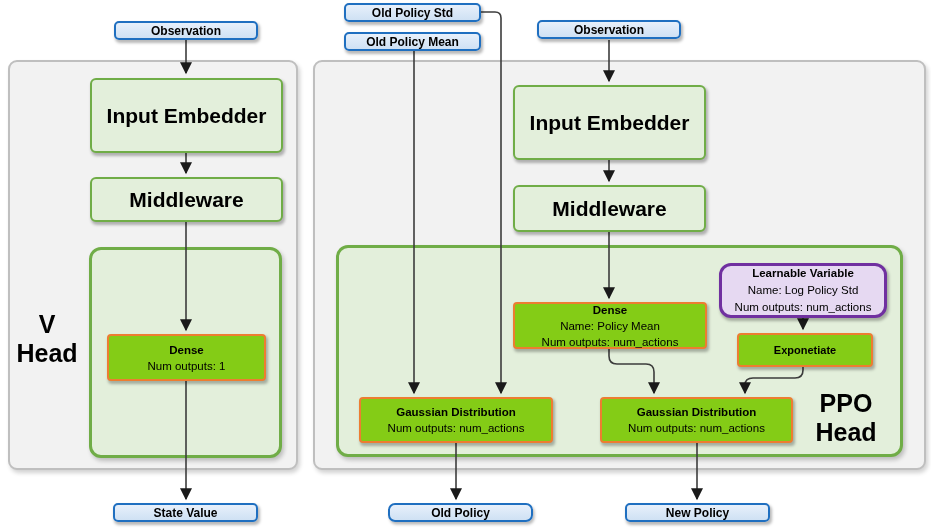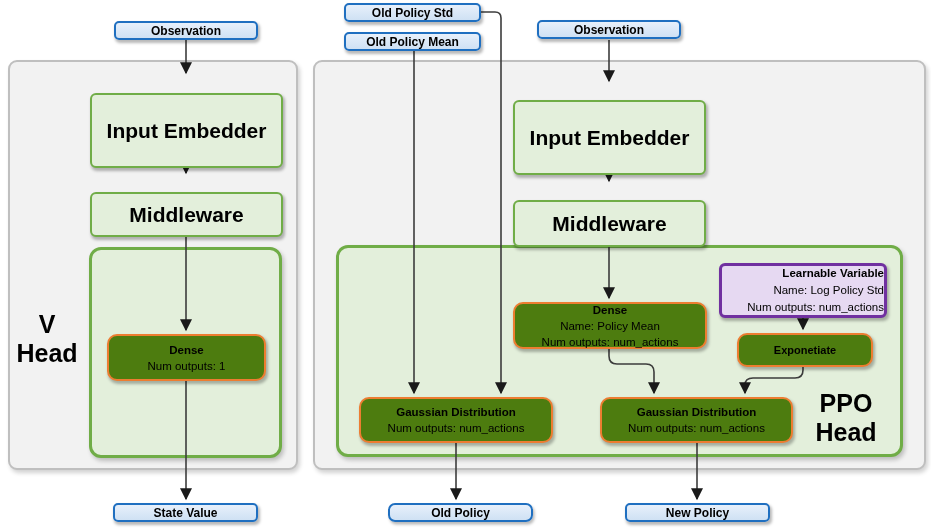--- a/index.html
+++ b/index.html
@@ -21,29 +21,29 @@
   }
   
   .node{
     position:absolute;box-sizing:border-box;display:flex;
     flex-direction:column;align-items:center;justify-content:center;
     text-align:center;color:#000;
     box-shadow:1.5px 2.5px 3px rgba(0,0,0,0.28);
   }
   .green-box{
     background:#e3efdb;border:2.5px solid #70ad47;border-radius:6px;
-    font-size:21px;font-weight:bold;margin-top:15px;
+    font-size:21px;font-weight:bold;
   }
   .orange-box{
-    background:#4d7c0f;border:2.5px solid #ed7d31;border-radius:10px;
+    background:#84cc16;border:2.5px solid #ed7d31;border-radius:4px;
     font-size:11.5px;line-height:16px;
   }
   .purple-box{
-    background:#e6d9f2;border:3px solid #7030a0;border-radius:6px;
-    font-size:11.5px;line-height:17px;align-items:flex-end;
+    background:#e6d9f2;border:3px solid #7030a0;border-radius:12px;
+    font-size:11.5px;line-height:17px;
   }
   .blue-box{
     background:linear-gradient(180deg,#e7f0fb 0%,#cfe1f4 100%);
     border:2.5px solid #1f6fc0;border-radius:5px;
     font-size:12px;font-weight:bold;line-height:14px;
   }
   .node .title{font-weight:bold;}
   .node .sub{font-weight:normal;}
   .head-label{
     position:absolute;font-weight:bold;font-size:25px;line-height:29px;

